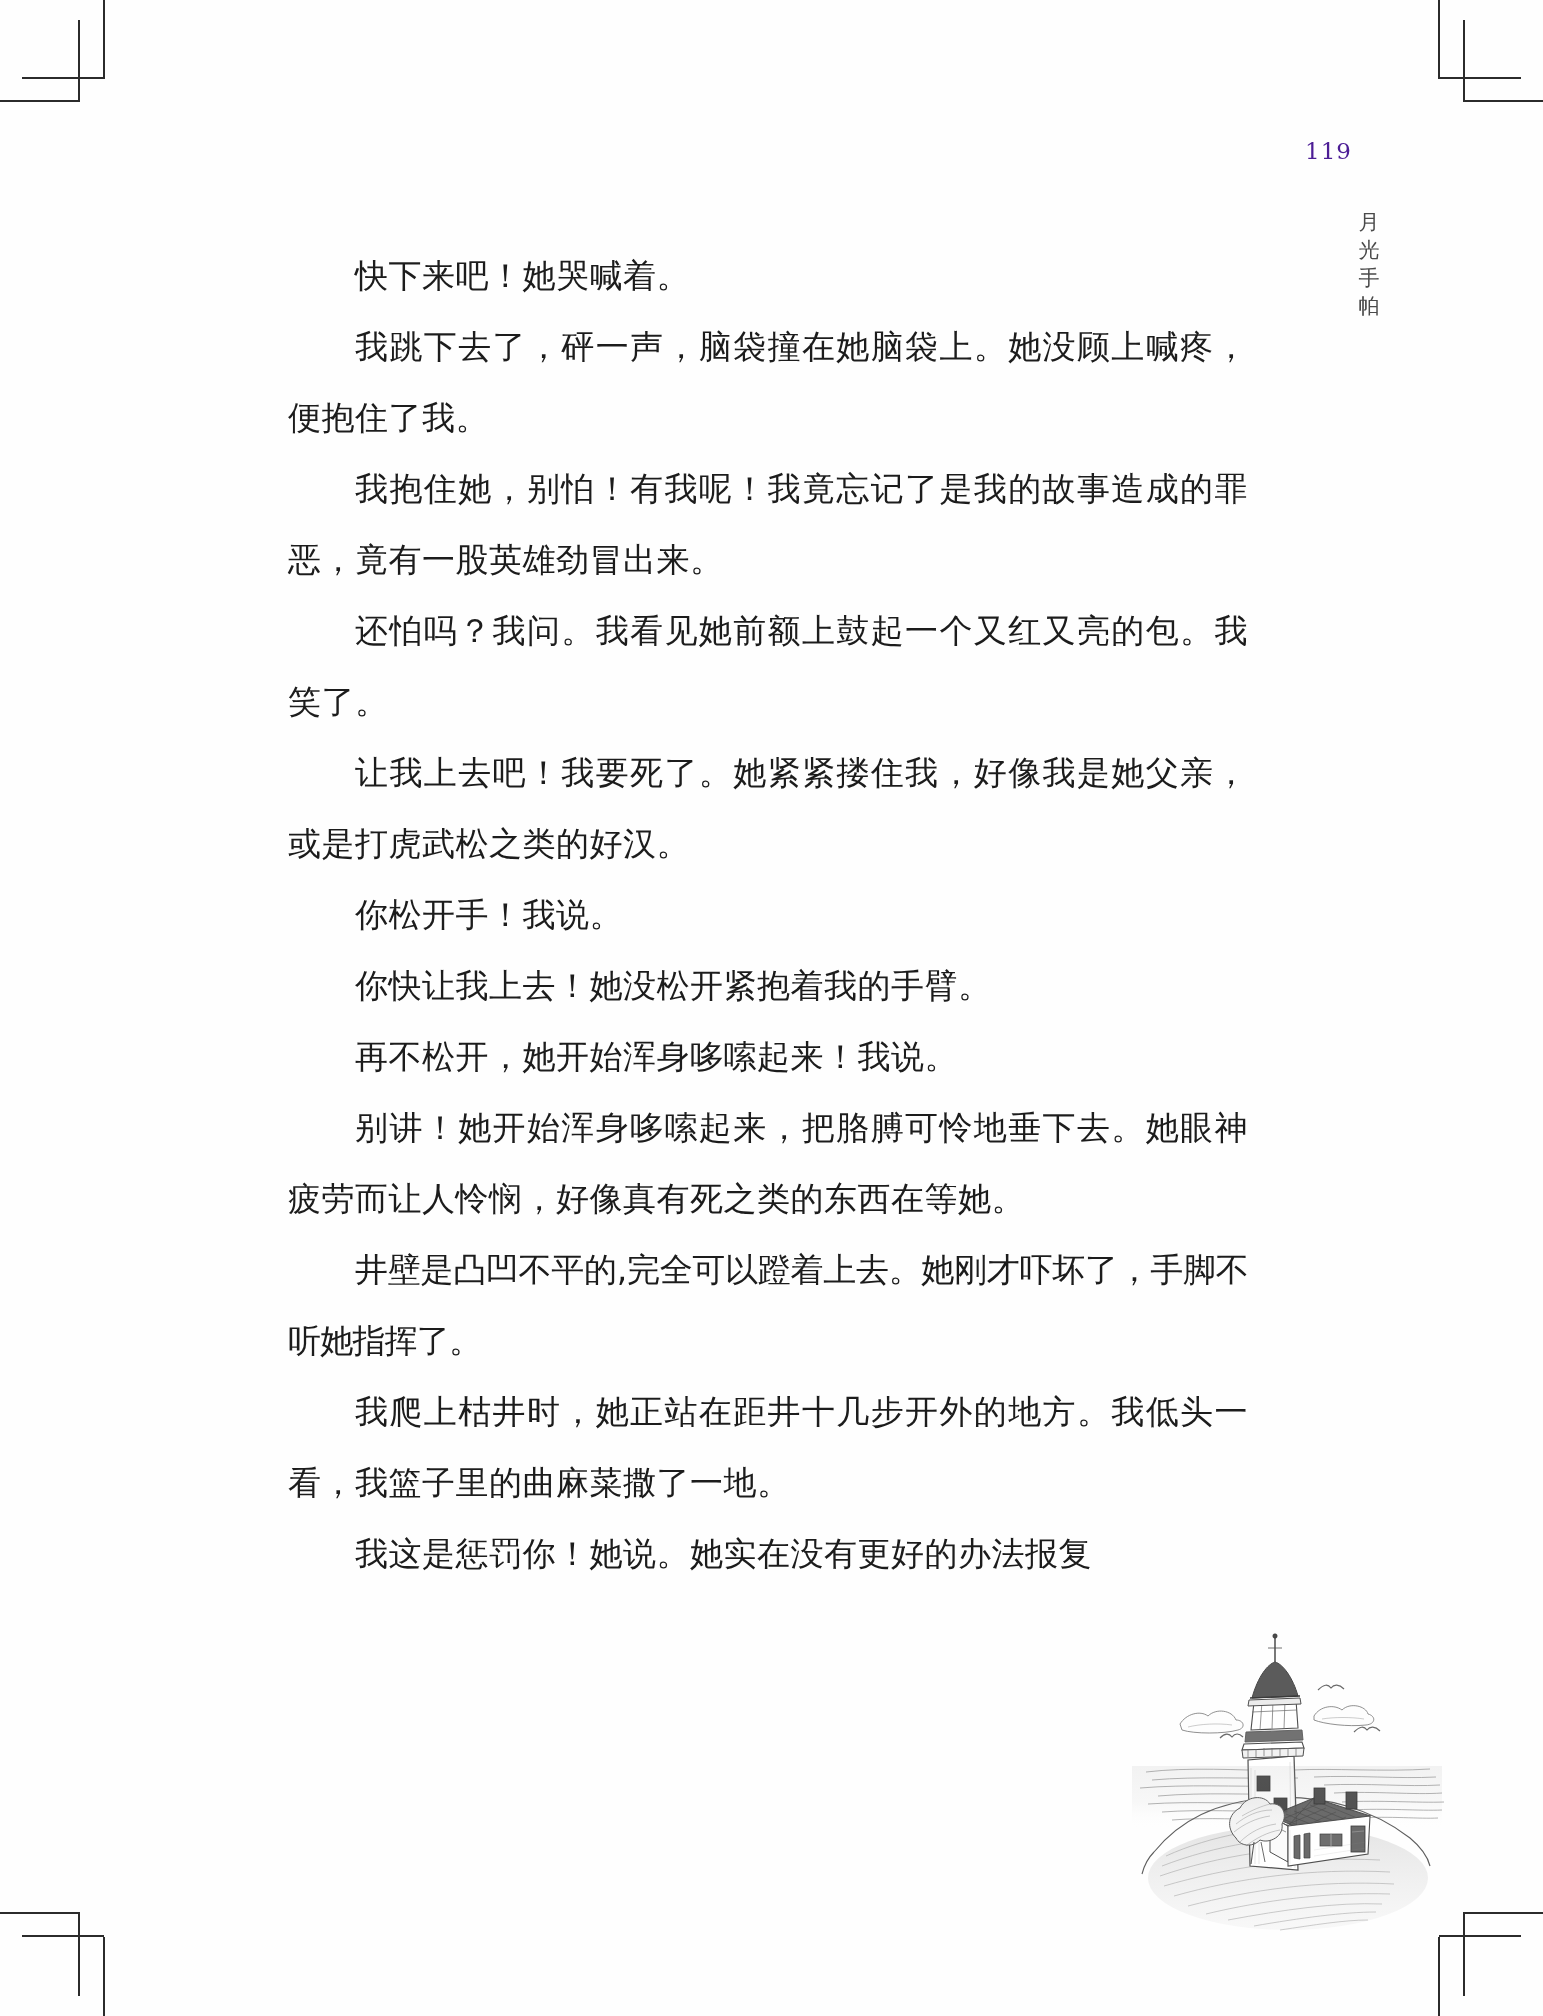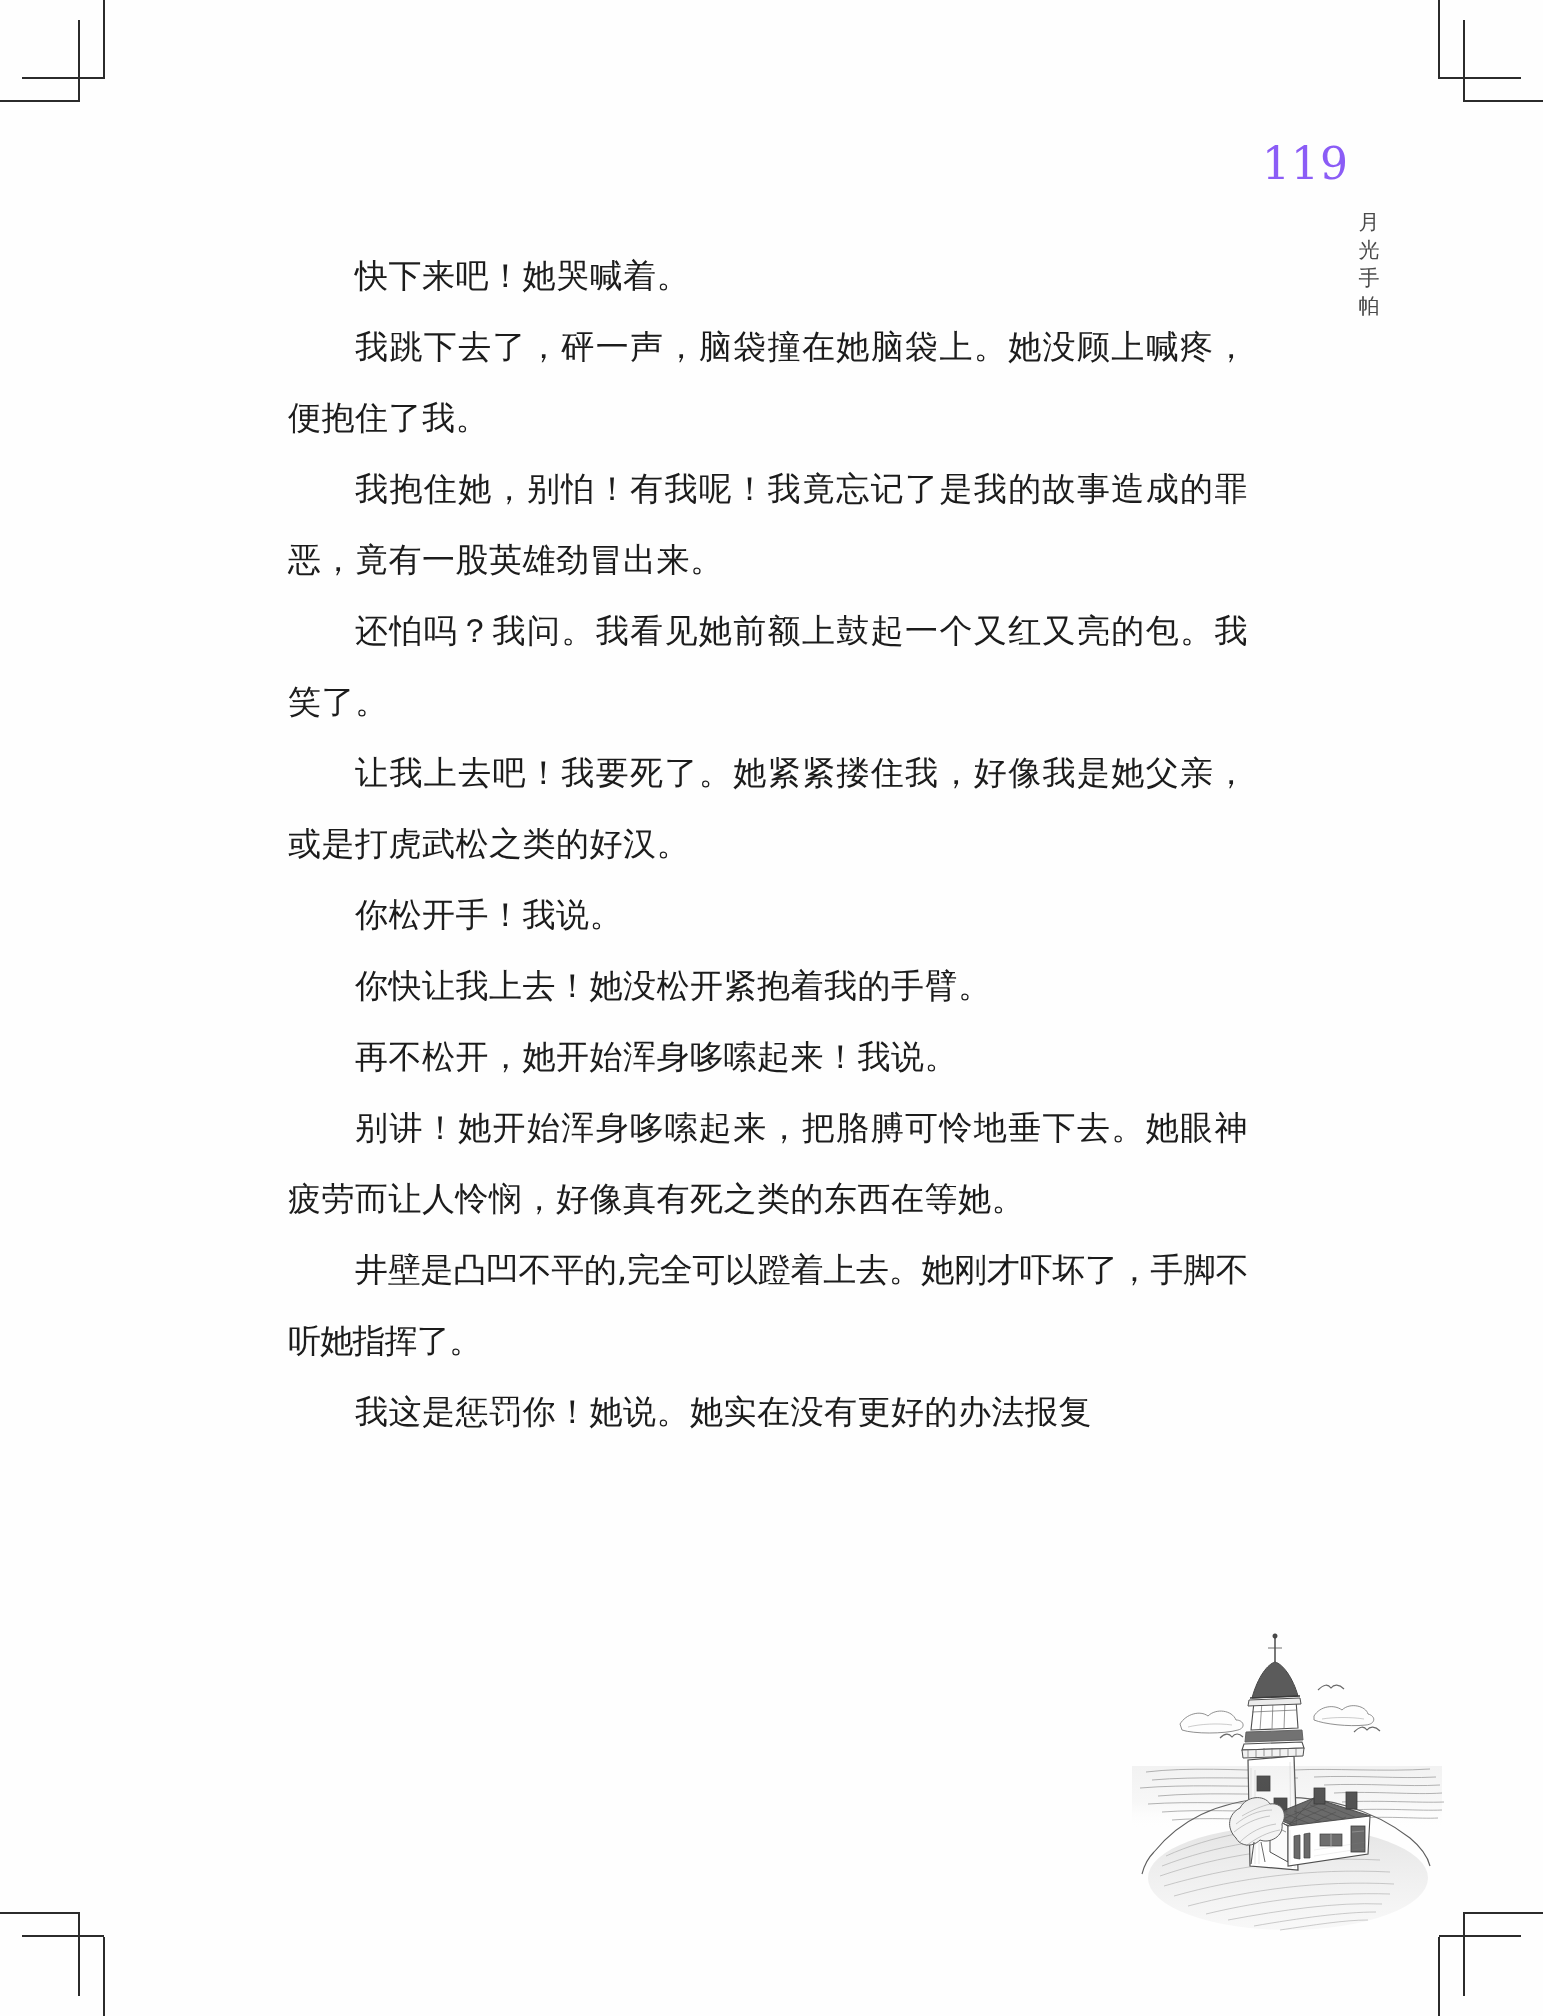--- a/index.html
+++ b/index.html
@@ -57,24 +57,24 @@
   .crop-br .v1 { right: 78px; bottom: 20px; height: 82px; }
   .crop-br .h2 { right: 22px; bottom: 79px; width: 82px; }
   .crop-br .v2 { right: 103px; bottom: 0; height: 79px; }
 
   
   .folio {
     position: absolute;
     left: 1262px;
     top: 138px;
     width: 90px;
-    text-align: left;
+    text-align: right;
     font-family: "DejaVu Serif", "Liberation Serif", serif;
-    font-size: 44px;
-    color: #8b5cf6;
+    font-size: 23px;
+    color: #4c1d95;
     letter-spacing: 1px;
   }
 
   .running-head {
     position: absolute;
     left: 1352px;
     top: 208px;
     width: 34px;
     font-size: 21px;
     line-height: 28px;
@@ -160,20 +160,21 @@
     <p>快下来吧！她哭喊着。</p>
     <p>我跳下去了，砰一声，脑袋撞在她脑袋上。她没顾上喊疼，便抱住了我。</p>
     <p>我抱住她，别怕！有我呢！我竟忘记了是我的故事造成的罪恶，竟有一股英雄劲冒出来。</p>
     <p>还怕吗？我问。我看见她前额上鼓起一个又红又亮的包。我笑了。</p>
     <p>让我上去吧！我要死了。她紧紧搂住我，好像我是她父亲，或是打虎武松之类的好汉。</p>
     <p>你松开手！我说。</p>
     <p>你快让我上去！她没松开紧抱着我的手臂。</p>
     <p>再不松开，她开始浑身哆嗦起来！我说。</p>
     <p>别讲！她开始浑身哆嗦起来，把胳膊可怜地垂下去。她眼神疲劳而让人怜悯，好像真有死之类的东西在等她。</p>
     <p class="tight">井壁是凸凹不平的,完全可以蹬着上去。她刚才吓坏了，手脚不听她指挥了。</p>
+    <p>我爬上枯井时，她正站在距井十几步开外的地方。我低头一看，我篮子里的曲麻菜撒了一地。</p>
     <p>我这是惩罚你！她说。她实在没有更好的办法报复</p>
   </div>
 
   <div class="illustration">
     <svg width="330" height="320" viewBox="0 0 330 320" xmlns="http://www.w3.org/2000/svg">
       <defs>
         <linearGradient id="seaFade" x1="0" y1="0" x2="0" y2="1">
           <stop offset="0%" stop-color="#9a9a9a" stop-opacity="0.55"></stop>
           <stop offset="60%" stop-color="#9a9a9a" stop-opacity="0.30"></stop>
           <stop offset="100%" stop-color="#ffffff" stop-opacity="0"></stop>

